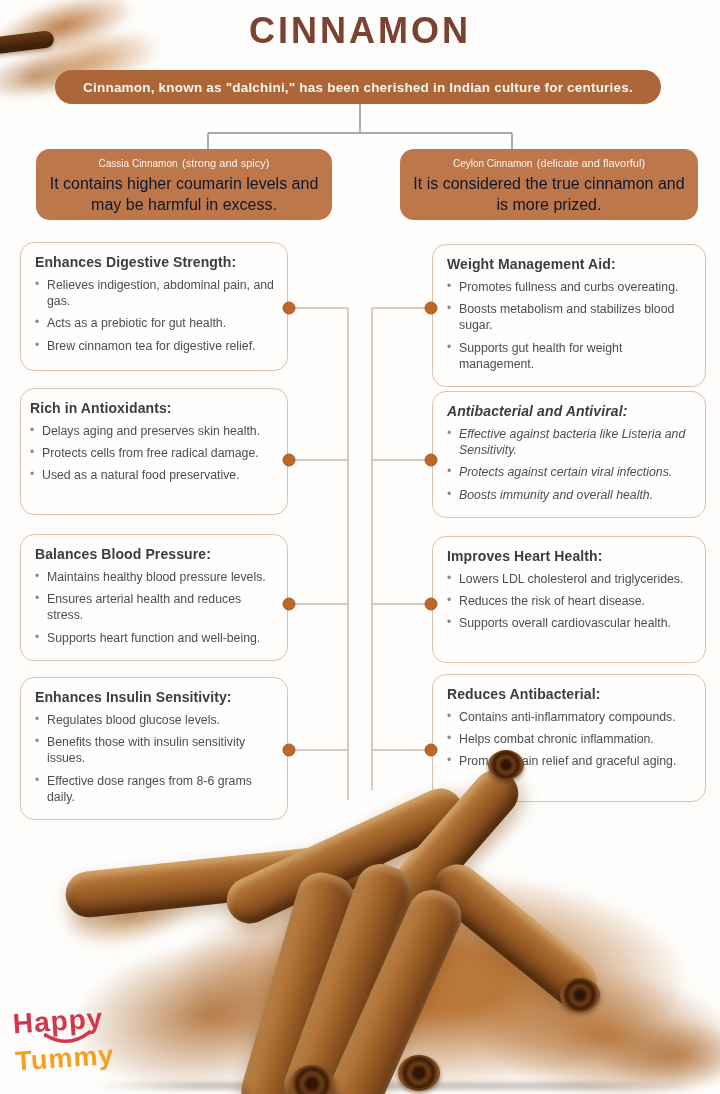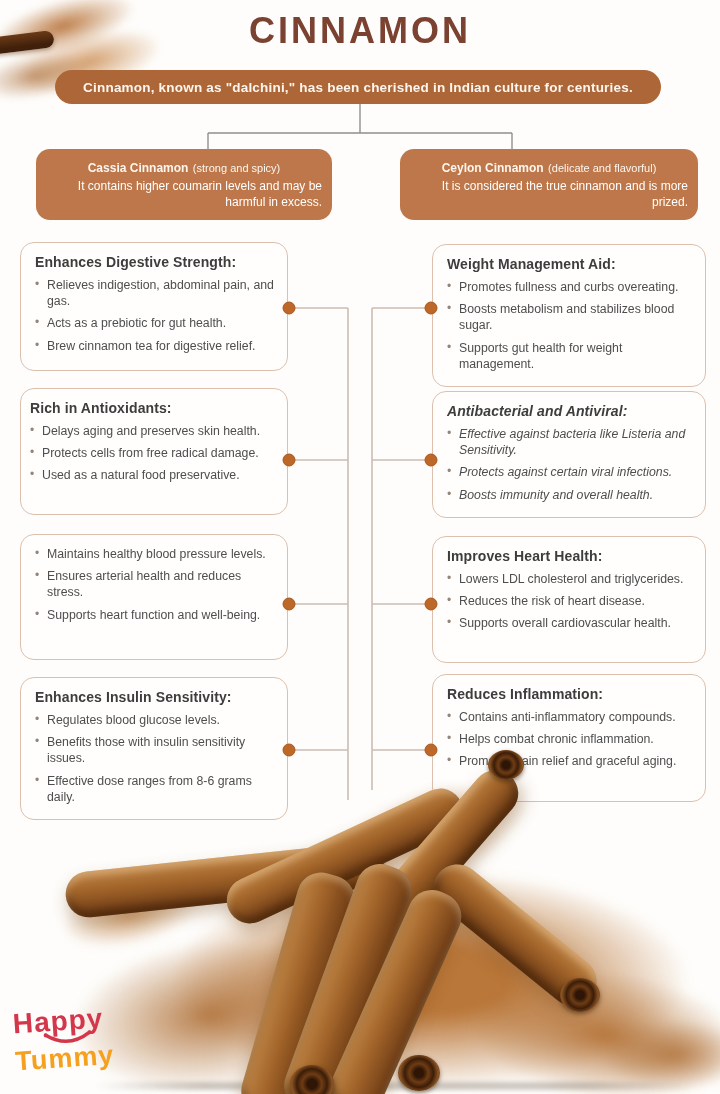--- a/index.html
+++ b/index.html
@@ -22,23 +22,23 @@
   .banner span{color:#fdf6ee;font-size:13.5px;font-weight:700;letter-spacing:.2px;}
   
   .variety-box{
     position:absolute;top:149px;height:71px;background:#bd774a;border-radius:14px;
     display:flex;flex-direction:column;justify-content:center;align-items:center;
     z-index:3;padding:2px 10px;box-sizing:border-box;text-align:center;
   }
   .variety-box.cassia{left:36px;width:296px;}
   .variety-box.ceylon{left:400px;width:298px;}
   .v-head{color:#fdf6ee;margin-bottom:3px;white-space:nowrap;}
-  .v-name{font-weight:700;font-size:12px;margin-top:15px;}
+  .v-name{font-weight:400;font-size:10px;margin-top:15px;}
   .v-tag{font-size:11px;}
-  .v-desc{color:#ffffff;font-size:12px;line-height:1.3;text-align:right;}
+  .v-desc{color:#0f172a;font-size:16px;line-height:1.3;}
   
   .connectors{position:absolute;left:0;top:0;z-index:4;pointer-events:none;}
   
   .col{position:absolute;top:0;height:1094px;z-index:3;}
   .col-left{left:20px;width:268px;}
   .col-right{left:432px;width:274px;}
   .benefit-box{
     position:absolute;left:0;width:100%;box-sizing:border-box;
     background:#fffefd;border:1.5px solid #dcc0ae;border-radius:14px;
     padding:11px 13px 8px 13px;
@@ -179,20 +179,21 @@
     <div class="benefit-box">
       <div class="b-head">Rich in Antioxidants:</div>
       <ul class="b-list">
           <li class="b-item">Delays aging and preserves skin health.</li>
           <li class="b-item">Protects cells from free radical damage.</li>
           <li class="b-item">Used as a natural food preservative.</li>
         </ul>
     </div>
 
     <div class="benefit-box">
+      <div class="b-head">Balances Blood Pressure:</div>
       <ul class="b-list">
           <li class="b-item">Maintains healthy blood pressure levels.</li>
           <li class="b-item">Ensures arterial health and reduces stress.</li>
           <li class="b-item">Supports heart function and well-being.</li>
         </ul>
     </div>
 
     <div class="benefit-box">
       <div class="b-head">Enhances Insulin Sensitivity:</div>
       <ul class="b-list">
@@ -224,21 +225,21 @@
     <div class="benefit-box">
       <div class="b-head">Improves Heart Health:</div>
       <ul class="b-list">
           <li class="b-item">Lowers LDL cholesterol and triglycerides.</li>
           <li class="b-item">Reduces the risk of heart disease.</li>
           <li class="b-item">Supports overall cardiovascular health.</li>
         </ul>
     </div>
 
     <div class="benefit-box">
-      <div class="b-head">Reduces Inflammation:</div>
+      <div class="b-head">Reduces Antibacterial:</div>
       <ul class="b-list">
           <li class="b-item">Contains anti-inflammatory compounds.</li>
           <li class="b-item">Helps combat chronic inflammation.</li>
           <li class="b-item">Promotes pain relief and graceful aging.</li>
         </ul>
     </div>
   </div>
 
   <div class="photo">
     <div class="powder p1"></div>

